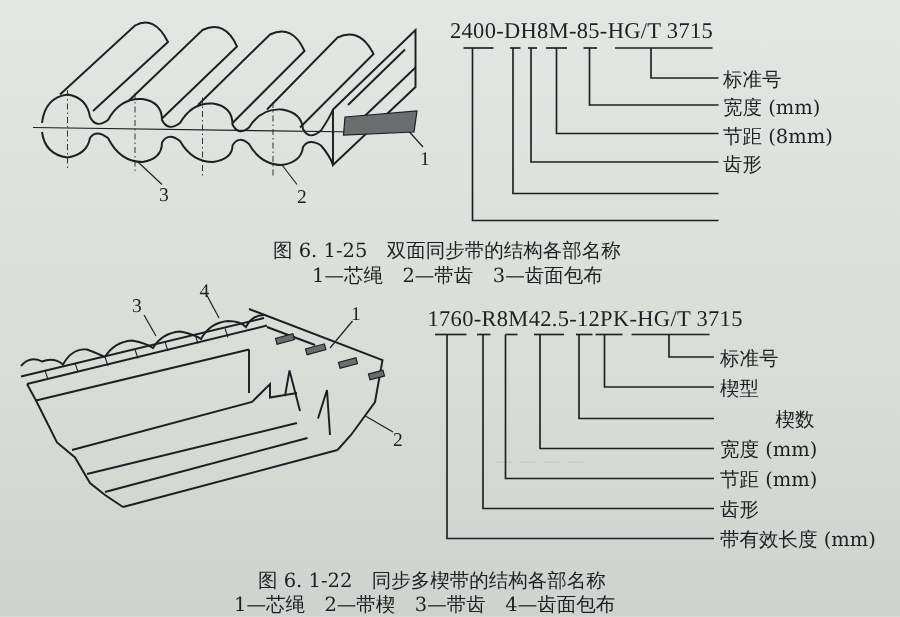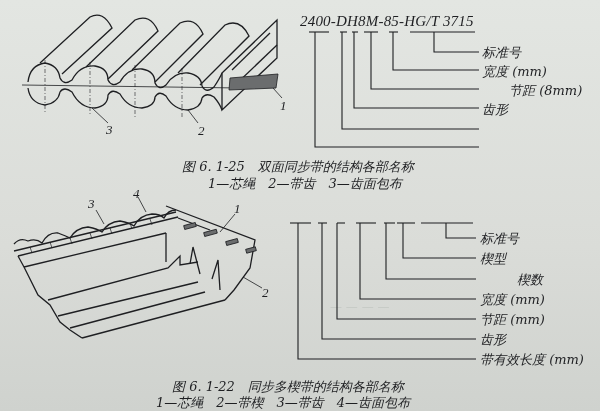--- a/index.html
+++ b/index.html
@@ -2,21 +2,21 @@
 <html><head>
 <meta charset="utf-8">
 <style>
   html,body{margin:0;padding:0;}
   body{width:600px;height:411px;background:#d9dcd8;position:relative;overflow:hidden;
        font-family:"DejaVu Serif","Liberation Serif",serif;color:#1e1f22;}
   .page{position:absolute;left:0;top:0;width:600px;height:411px;
         background:linear-gradient(180deg,#e3e6e2 0%,#dadcd8 60%,#cfd2ce 100%);}
   .ghost{position:absolute;color:#b9bdb9;font-size:12px;opacity:.55;}
   svg{position:absolute;left:0;top:0;}
-  .txt{position:absolute;white-space:nowrap;font-style:italic;}
+  .txt{position:absolute;white-space:nowrap;}
   .code{font-family:"Liberation Serif","DejaVu Serif",serif;font-size:15px;letter-spacing:0.2px;}
   .lbl{font-size:13px;}
   .cap{font-size:13px;}
   .num{font-family:"Liberation Serif",serif;font-size:13px;}
 </style>
 </head>
 <body>
 
 <div class="page">
 
@@ -72,21 +72,21 @@
       <path d="M434,32 L434,52 L479,52"></path>
       <path d="M393,32 L393,70 L479,70"></path>
       <path d="M371,32 L371,89 L479,89"></path>
       <path d="M354,32 L354,108 L479,108"></path>
       <path d="M342,32 L342,129 L479,129"></path>
       <path d="M315,32 L315,147 L479,147"></path>
     </g>
   </svg>
   <div class="txt lbl" style="left:482px;top:44px;">标准号</div>
   <div class="txt lbl" style="left:482px;top:63px;">宽度 (mm)</div>
-  <div class="txt lbl" style="left:482px;top:82px;margin-left:27px;">节距 (8mm)</div>
+  <div class="txt lbl" style="left:482px;top:82px;">节距 (8mm)</div>
   <div class="txt lbl" style="left:482px;top:101px;">齿形</div>
 
   <div class="txt cap" style="left:182px;top:158px;">图 6. 1-25　双面同步带的结构各部名称</div>
   <div class="txt cap" style="left:208px;top:175px;">1—芯绳　2—带齿　3—齿面包布</div>
 
   <svg width="600" height="411">
     <g fill="none" stroke="#1e1f22" stroke-width="1.3">
 
       <path d="M14,244 Q20,237 28,241 Q36,238 42,243 Q48,232 58,233 Q66,236 70,238 Q76,228 88,227 Q98,229 102,232 Q108,222 120,221 Q130,223 134,226 Q140,215 152,214 Q160,214 164,218 Q168,210 176,210"></path>
       <path d="M14,251 L176,212"></path>
@@ -127,20 +127,21 @@
       <path d="M138,197 L146,212" stroke-width="0.8"></path>
       <path d="M235,214 L220,232" stroke-width="0.8"></path>
       <path d="M243,277 L262,288" stroke-width="0.8"></path>
     </g>
   </svg>
   <div class="txt num" style="left:88px;top:196px;">3</div>
   <div class="txt num" style="left:133px;top:186px;">4</div>
   <div class="txt num" style="left:234px;top:201px;">1</div>
   <div class="txt num" style="left:262px;top:285px;">2</div>
 
+  <div class="txt code" style="left:285px;top:205px;">1760-R8M42.5-12PK-HG/T 3715</div>
   <svg width="600" height="411">
     <g fill="none" stroke="#1e1f22" stroke-width="1.1">
 
       <path d="M290,223 L311,223"></path>
         <path d="M318,223 L327,223"></path>
         <path d="M337,223 L345,223"></path>
       <path d="M356,223 L376,223"></path>
         <path d="M384,223 L395,223"></path>
         <path d="M397,223 L415,223"></path>
         <path d="M421,223 L473,223"></path>

